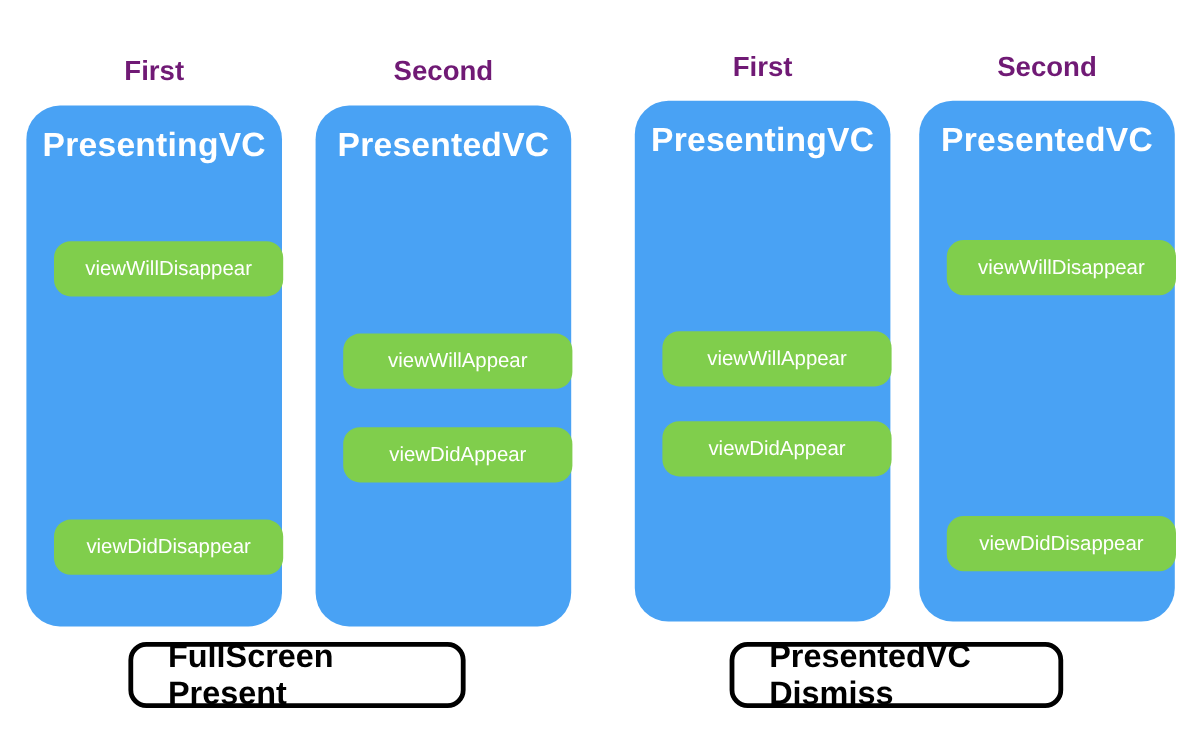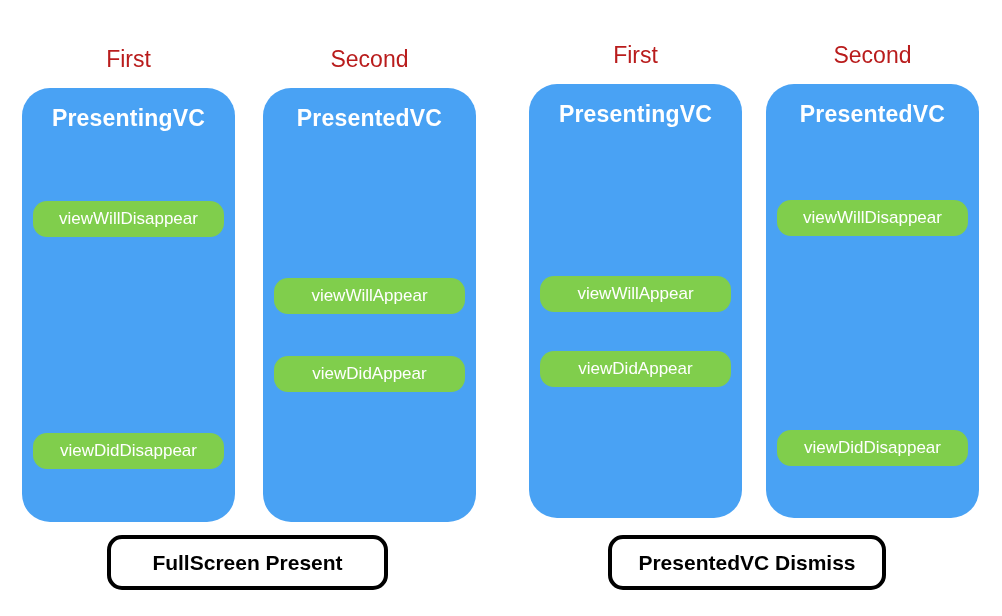--- a/index.html
+++ b/index.html
@@ -8,52 +8,52 @@
     background: #ffffff;
     font-family: "Liberation Sans", sans-serif;
     position: relative;
     overflow: hidden;
   }
   .hdr {
     position: absolute;
     width: 213px;
     text-align: center;
     font-size: 23px;
-    font-weight: normal;
-    color: #b91c1c;
+    font-weight: bold;
+    color: #701a75;
   }
   .h0 { left: 22px;  top: 46px; }
   .h1 { left: 263px; top: 46px; }
   .h2 { left: 529px; top: 42px; }
   .h3 { left: 766px; top: 42px; }
 
   .card {
     position: absolute;
     width: 213px; height: 434px;
     background: #49A2F4;
     border-radius: 28px;
   }
   .c0 { left: 22px;  top: 88px; }
   .c1 { left: 263px; top: 88px; }
   .c2 { left: 529px; top: 84px; }
   .c3 { left: 766px; top: 84px; }
 
   .card-title {
     text-align: center;
     padding-top: 17px;
-    font-size: 23px;
+    font-size: 28px;
     font-weight: bold;
     color: #ffffff;
     letter-spacing: 0.2px;
   }
 
   .event {
     position: absolute;
-    left: 11px;
-    width: 191px; height: 36px;
+    left: 23px;
+    width: 191px; height: 46px;
     background: #80CE4C;
     border-radius: 14px;
     color: #ffffff;
     font-size: 17px;
     display: flex;
     align-items: center;
     justify-content: center;
   }
   
   .e0a { top: 113px; } .e0b { top: 345px; }   
@@ -64,23 +64,24 @@
   .caption {
     position: absolute;
     top: 535px; height: 55px;
     background: #ffffff;
     border: 4px solid #000000;
     border-radius: 15px;
     box-sizing: border-box;
     display: flex;
     align-items: center;
     justify-content: center;
-    font-size: 21px;
+    font-size: 27px;
     font-weight: bold;
     color: #000000;
+    padding-left: 29px;
   }
   .cap0 { left: 107px; width: 281px; }
   .cap1 { left: 608px; width: 278px; }
 </style>
 </head>
 <body>
 
 <div>
 
   <div class="hdr h0">First</div>

